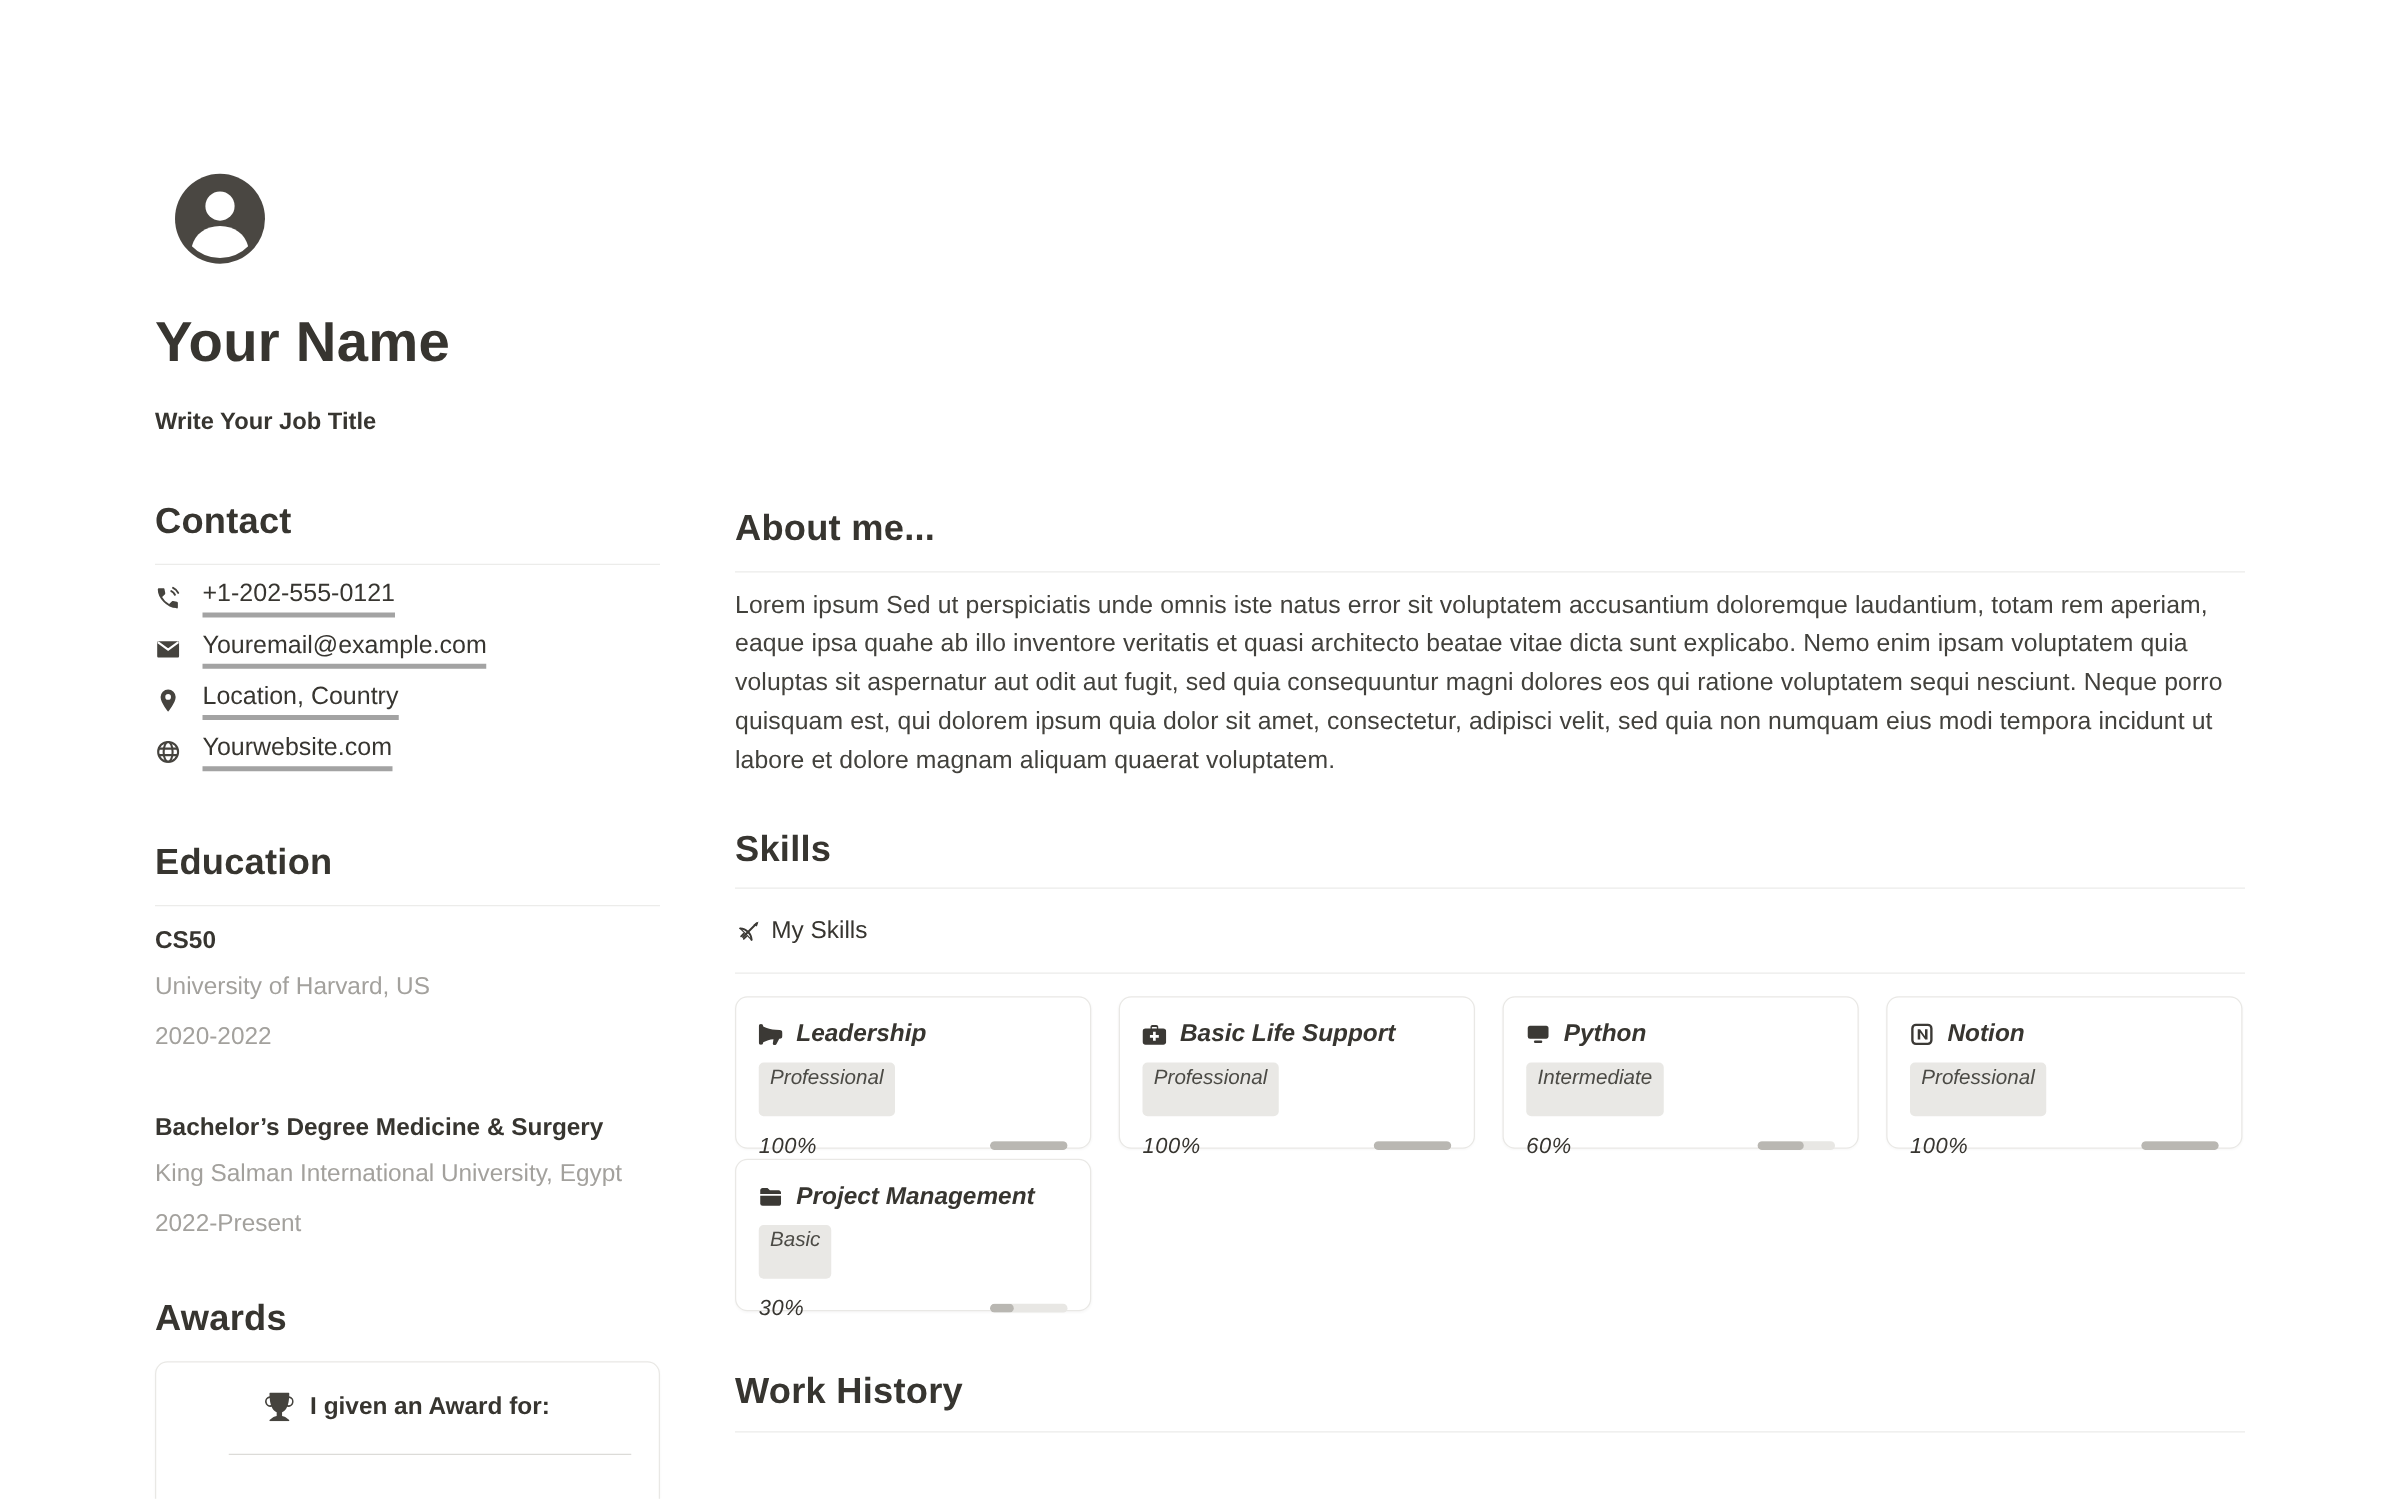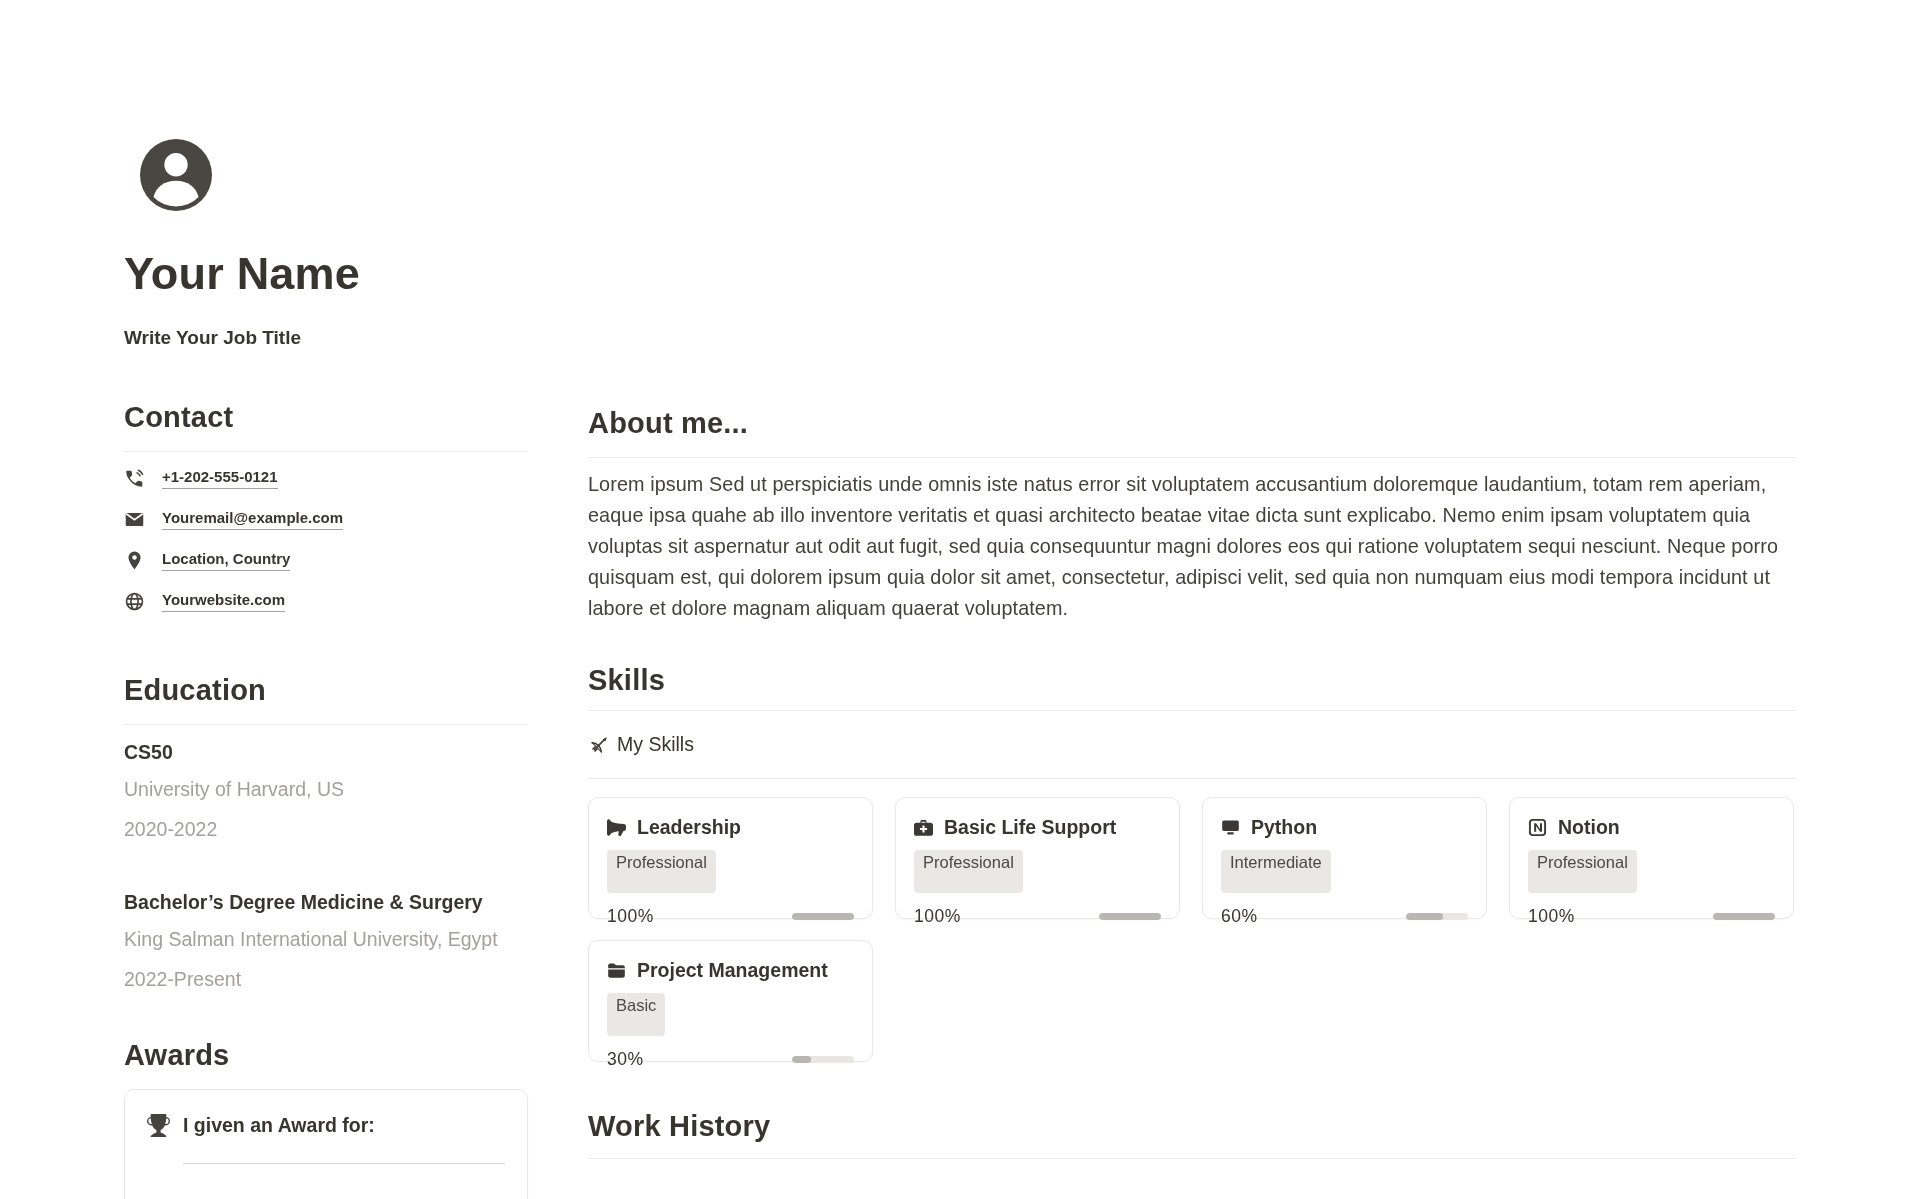--- a/index.html
+++ b/index.html
@@ -25,52 +25,52 @@
   .avatar svg { width:72px; height:72px; display:block; }
   .name { font-size:45px; font-weight:700; line-height:54px; margin-top:36px; letter-spacing:.2px; }
   .job-title { font-size:19px; font-weight:700; margin-top:26px; }
 
   .section { margin-top:50px; }
   .contact-list { margin-top:6px; }
   .c-row { display:flex; align-items:center; gap:17px; height:41px; }
   .c-icon { width:21px; height:21px; color:#45433e; flex-shrink:0; display:flex; align-items:center; }
   .c-icon svg { width:21px; height:21px; }
   .c-link {
-    font-size:15px; color:#373530; text-decoration:none;
-    border-bottom:1px solid #a3a3a3; padding-bottom:3px; cursor:pointer;font-weight:bold;
+    font-size:20px; color:#373530; text-decoration:none;
+    border-bottom:4px solid #a3a3a3; padding-bottom:3px; cursor:pointer;
   }
 
   .edu-entry { margin-top:14px; }
   .edu-entry + .edu-entry { margin-top:44px; }
   .edu-degree { font-size:19.5px; font-weight:700; line-height:26px; }
   .edu-school { font-size:19.5px; color:#a3a19d; line-height:31px; margin-top:9px; }
   .edu-years  { font-size:19.5px; color:#a3a19d; line-height:31px; margin-top:9px; }
 
   .awards-card {
     margin-top:16px; border:1px solid #e9e8e5; border-radius:10px;
     padding:24px 22px 40px 22px; background:#fff;
     box-shadow:0 1px 2px rgba(0,0,0,.04); height:180px;
   }
-  .award-row { display:flex; align-items:center; gap:13px; }
+  .award-row { display:flex; align-items:center; gap:13px;justify-content:center; }
   .award-icon { width:23px; height:23px; color:#45433e; flex-shrink:0; }
   .award-icon svg { width:23px; height:23px; }
   .award-title { font-size:19.5px; font-weight:700; }
   .award-line { height:1px; background:#dcdbd8; margin:26px 0 0 36px; }
 
   
   .about-text { font-size:19.8px; line-height:31px; color:#42413c; margin-top:11px; letter-spacing:.1px; }
 
   .skills-group-row { display:flex; align-items:center; gap:7px; height:67px; }
   .group-icon { width:22px; height:22px; color:#3b3935; flex-shrink:0; }
   .group-icon svg { width:22px; height:22px; }
   .group-label { font-size:19.5px; font-weight:500; }
 
   .cards-grid {
     margin-top:18px;
-    display:grid; grid-template-columns:repeat(4, 285px); gap:21px 22px;
+    display:grid; grid-template-columns:repeat(4, 285px); gap:8px 22px;font-style:italic;
   }
   .skill-card {
     border:1px solid #e9e8e5; border-radius:10px; background:#fff;
     padding:17px 18px; height:122px; cursor:pointer;
     box-shadow:0 1px 2px rgba(0,0,0,.03);
   }
   .sc-head { display:flex; align-items:center; gap:11px; }
   .sc-icon { width:19px; height:19px; color:#3b3935; flex-shrink:0; }
   .sc-icon svg { width:19px; height:19px; display:block; }
   .sc-name { font-size:19.5px; font-weight:700; line-height:25px; }

